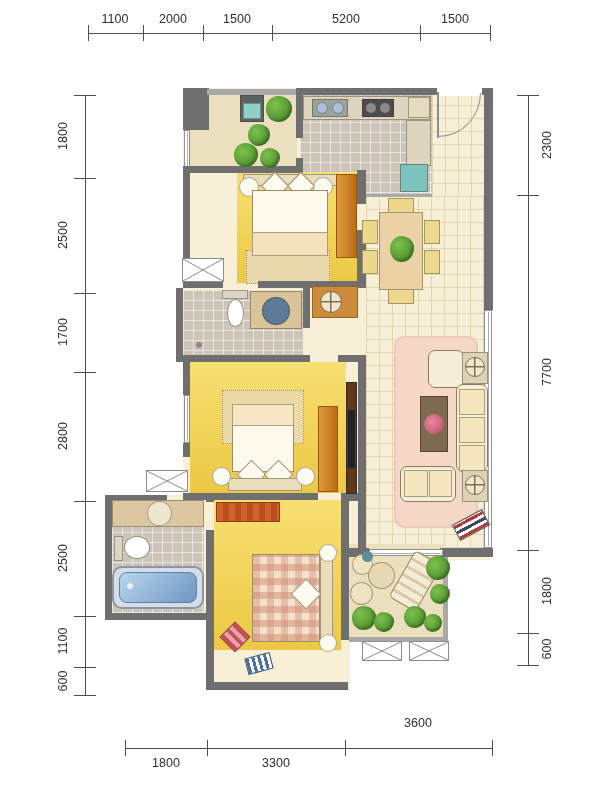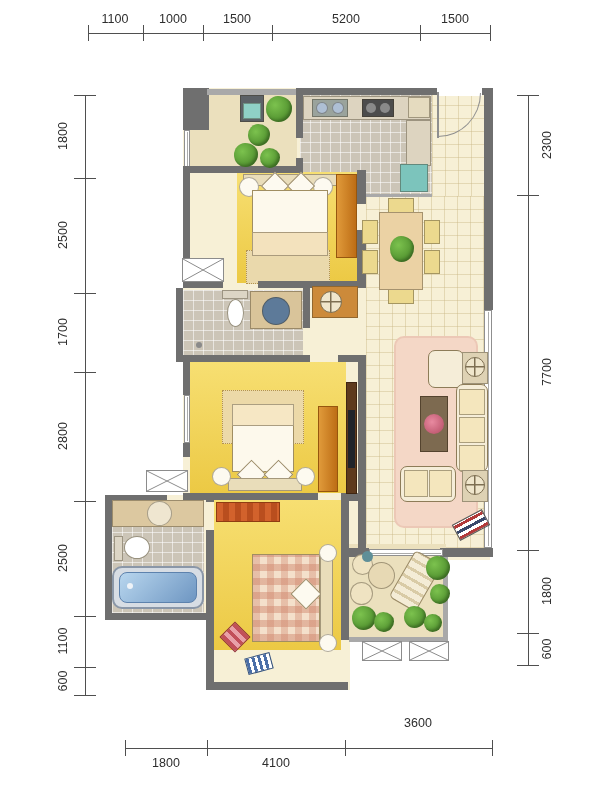--- a/index.html
+++ b/index.html
@@ -227,31 +227,31 @@
     </div>
   <div id="dims" style="position:absolute;left:0;top:0;width:600px;height:800px;">
       <div class="el dline" style="left: 88px; top: 33px; width: 402px; height: 1px;"></div>
       <div class="el dtick" style="left: 88px; top: 25px; width: 1px; height: 16px;"></div>
       <div class="el dtick" style="left: 143px; top: 25px; width: 1px; height: 16px;"></div>
       <div class="el dtick" style="left: 203px; top: 25px; width: 1px; height: 16px;"></div>
       <div class="el dtick" style="left: 272px; top: 25px; width: 1px; height: 16px;"></div>
       <div class="el dtick" style="left: 420px; top: 25px; width: 1px; height: 16px;"></div>
       <div class="el dtick" style="left: 490px; top: 25px; width: 1px; height: 16px;"></div>
       <span class="dlabel" style="left: 115px; top: 19px;">1100</span>
-      <span class="dlabel" style="left: 173px; top: 19px;">1000</span>
+      <span class="dlabel" style="left: 173px; top: 19px;">2000</span>
       <span class="dlabel" style="left: 237px; top: 19px;">1500</span>
       <span class="dlabel" style="left: 346px; top: 19px;">5200</span>
       <span class="dlabel" style="left: 455px; top: 19px;">1500</span>
       <div class="el dline" style="left: 125px; top: 748px; width: 367px; height: 1px;"></div>
       <div class="el dtick" style="left: 125px; top: 740px; width: 1px; height: 16px;"></div>
       <div class="el dtick" style="left: 207px; top: 740px; width: 1px; height: 16px;"></div>
       <div class="el dtick" style="left: 345px; top: 740px; width: 1px; height: 16px;"></div>
       <div class="el dtick" style="left: 492px; top: 740px; width: 1px; height: 16px;"></div>
       <span class="dlabel" style="left: 166px; top: 763px;">1800</span>
-      <span class="dlabel" style="left: 276px; top: 763px;">4100</span>
+      <span class="dlabel" style="left: 276px; top: 763px;">3300</span>
       <span class="dlabel" style="left: 418px; top: 723px;">3600</span>
       <div class="el dline" style="left: 85px; top: 95px; width: 1px; height: 600px;"></div>
       <div class="el dtick" style="left: 74px; top: 95px; width: 22px; height: 1px;"></div>
       <div class="el dtick" style="left: 74px; top: 178px; width: 22px; height: 1px;"></div>
       <div class="el dtick" style="left: 74px; top: 293px; width: 22px; height: 1px;"></div>
       <div class="el dtick" style="left: 74px; top: 372px; width: 22px; height: 1px;"></div>
       <div class="el dtick" style="left: 74px; top: 501px; width: 22px; height: 1px;"></div>
       <div class="el dtick" style="left: 74px; top: 616px; width: 22px; height: 1px;"></div>
       <div class="el dtick" style="left: 74px; top: 667px; width: 22px; height: 1px;"></div>
       <div class="el dtick" style="left: 74px; top: 695px; width: 22px; height: 1px;"></div>

